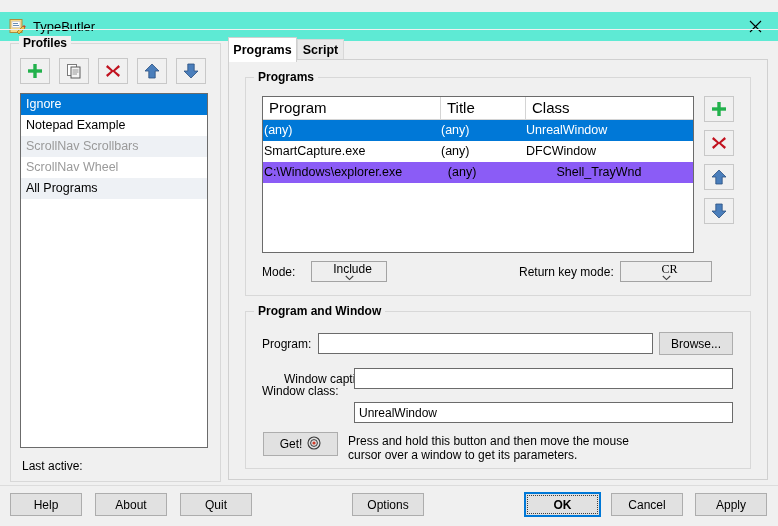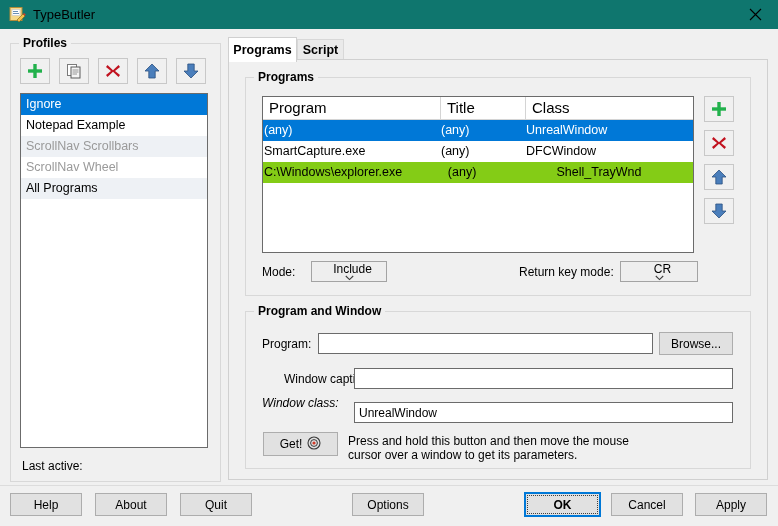--- a/index.html
+++ b/index.html
@@ -6,21 +6,21 @@
   body{
     width:778px;height:526px;overflow:hidden;
     background:#f0f0f0;
     font-family:"Liberation Sans", sans-serif;
     font-size:12px;color:#000;
     -webkit-font-smoothing:antialiased;
   }
   #app{position:relative;width:778px;height:526px;background:#f0f0f0;}
 
   
-  .titlebar{position:absolute;left:0;top:0;width:778px;height:29px;background:#0f766e;}
+  .titlebar{position:absolute;left:0;top:12px;width:778px;height:29px;background:#5eead4;}
   .titlebar .tb-icon{position:absolute;left:9px;top:6px;width:17px;height:17px;}
   .titlebar .tb-title{position:absolute;left:33px;top:6px;font-size:13px;color:#000;line-height:17px;}
   .titlebar .tb-close{position:absolute;right:0;top:0;width:46px;height:29px;display:flex;align-items:center;justify-content:center;cursor:default;}
   .titlebar .tb-close svg{display:block;}
   .tb-sep{position:absolute;left:0;top:29px;width:778px;height:1px;background:#f0f0f0;}
 
   
   .group{position:absolute;border:1px solid #d8d8d8;background:transparent;}
   .group > .glabel{position:absolute;top:-8px;left:8px;background:#f0f0f0;padding:0 4px;font-weight:bold;font-size:12px;color:#000;}
   .group.inner > .glabel{background:#f0f0f0;}
@@ -51,21 +51,21 @@
   #programs-group{left:245px;top:77px;width:504px;height:217px;}
   #pw-group{left:245px;top:311px;width:504px;height:156px;}
 
   
   #prog-table{position:absolute;left:262px;top:96px;width:432px;height:157px;background:#fff;border:1px solid #6b6b6b;box-sizing:border-box;overflow:hidden;}
   .thead{display:flex;height:22px;background:#fff;border-bottom:1px solid #d4d4d4;}
   .th{font-size:15px;line-height:22px;padding-left:6px;box-sizing:border-box;color:#000;white-space:nowrap;overflow:hidden;}
   .th + .th{border-left:1px solid #d4d4d4;}
   .trow{display:flex;height:21px;cursor:default;}
   .trow.sel{background:#0078d7;color:#fff;}
-  .trow.alt{background:#84cc16;gap:39px;}
+  .trow.alt{background:#8b5cf6;gap:39px;}
   .td{font-size:12.5px;line-height:21px;padding-left:1px;box-sizing:border-box;white-space:nowrap;overflow:hidden;}
   .col-program{width:177px;}
   .col-title{width:85px;}
   .col-class{width:168px;}
 
   .sidebtn{position:absolute;left:704px;width:30px;height:26px;background:#f0f0f0;border:1px solid #c8c8c8;
            box-sizing:border-box;display:flex;align-items:center;justify-content:center;cursor:default;}
 
   
   .lbl{position:absolute;font-size:12px;color:#000;}
@@ -220,21 +220,21 @@
   <span class="lbl" style="left:262px;top:265px;">Mode:</span>
   <div class="combo" style="left:311px;top:261px;width:76px;">
     <span class="cval">Include</span>
     <span class="carrow">
       <svg width="9" height="6" viewBox="0 0 9 6">
           <path d="M0.8 1 L4.5 4.6 L8.2 1" stroke="#3c3c3c" stroke-width="1.1" fill="none"></path>
         </svg>
     </span>
   </div>
   <span class="lbl" style="left:519px;top:265px;">Return key mode:</span>
-  <div class="combo" style="left:620px;top:261px;width:78px;">
+  <div class="combo" style="left:620px;top:261px;width:92px;font-family:Liberation Serif, serif;">
     <span class="cval">CR</span>
     <span class="carrow">
       <svg width="9" height="6" viewBox="0 0 9 6">
           <path d="M0.8 1 L4.5 4.6 L8.2 1" stroke="#3c3c3c" stroke-width="1.1" fill="none"></path>
         </svg>
     </span>
   </div>
 
   <div class="group inner" id="pw-group">
     <span class="glabel">Program and Window</span>
@@ -242,21 +242,21 @@
 
   <span class="lbl" style="left:262px;top:337px;">Program:</span>
   <input class="tfield" style="left: 318px; top: 333px; width: 335px;" value="">
   <div class="btn" style="left:659px;top:332px;width:74px;">
     <span>Browse...</span>
   </div>
 
   <span class="lbl" style="left:262px;top:372px;margin-left:22px;">Window caption:</span>
   <input class="tfield" style="left: 354px; top: 368px; width: 379px;" value="">
 
-  <span class="lbl" style="left:262px;top:396px;font-style:italic;">Window class:</span>
+  <span class="lbl" style="left:262px;top:384px;">Window class:</span>
   <input class="tfield" style="left: 354px; top: 402px; width: 379px;" value="UnrealWindow">
 
   <div class="btn" style="left:263px;top:432px;width:75px;height:24px;">
     <span style="margin-right:5px;">Get!</span>
     <span>
       <svg width="14" height="14" viewBox="0 0 14 14">
         <circle cx="7" cy="7" r="6" fill="none" stroke="#3a3a3a" stroke-width="1.1"></circle>
         <circle cx="7" cy="7" r="3.4" fill="none" stroke="#3a3a3a" stroke-width="1"></circle>
         <circle cx="7" cy="7" r="1.6" fill="#d13b2a"></circle>
       </svg>

